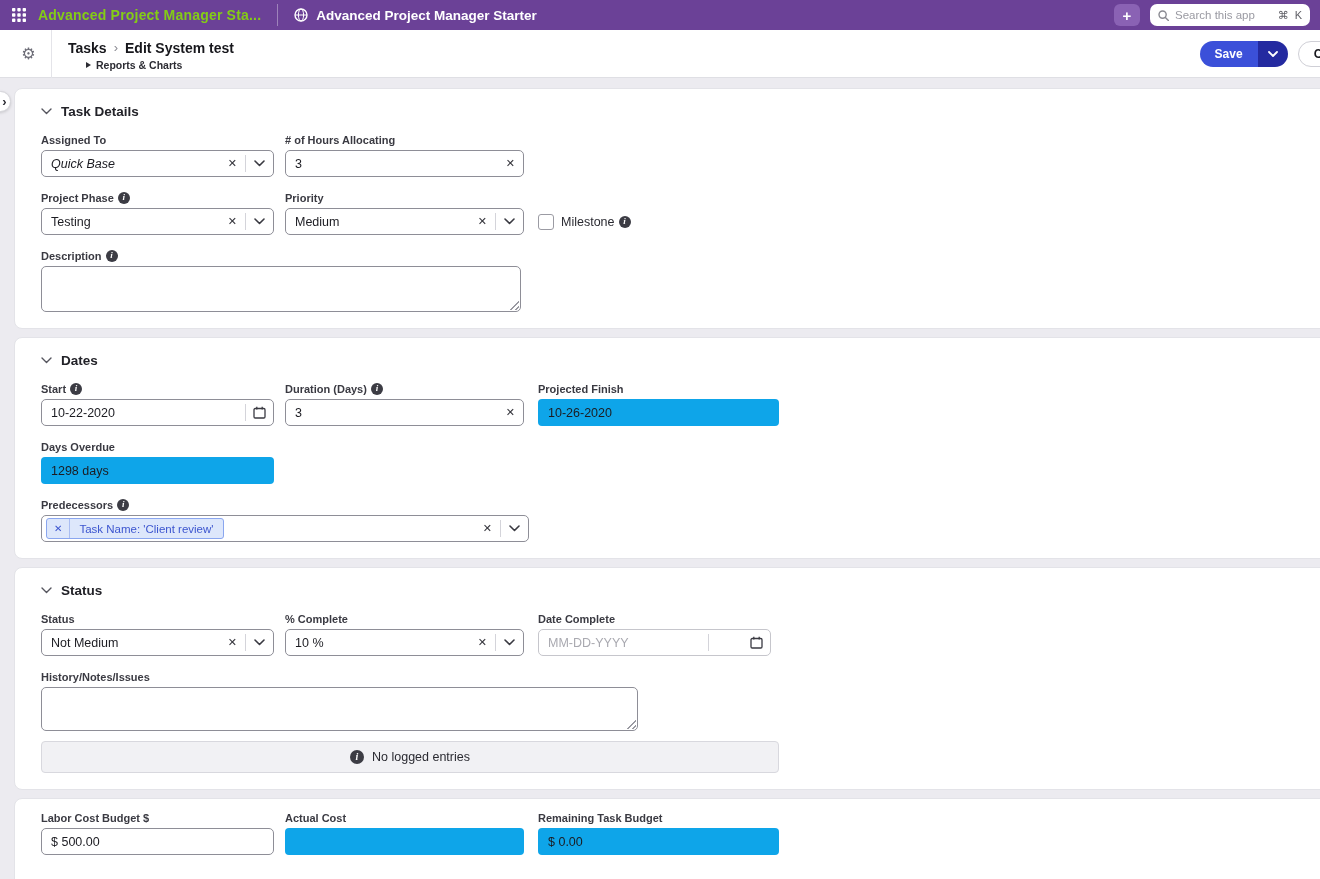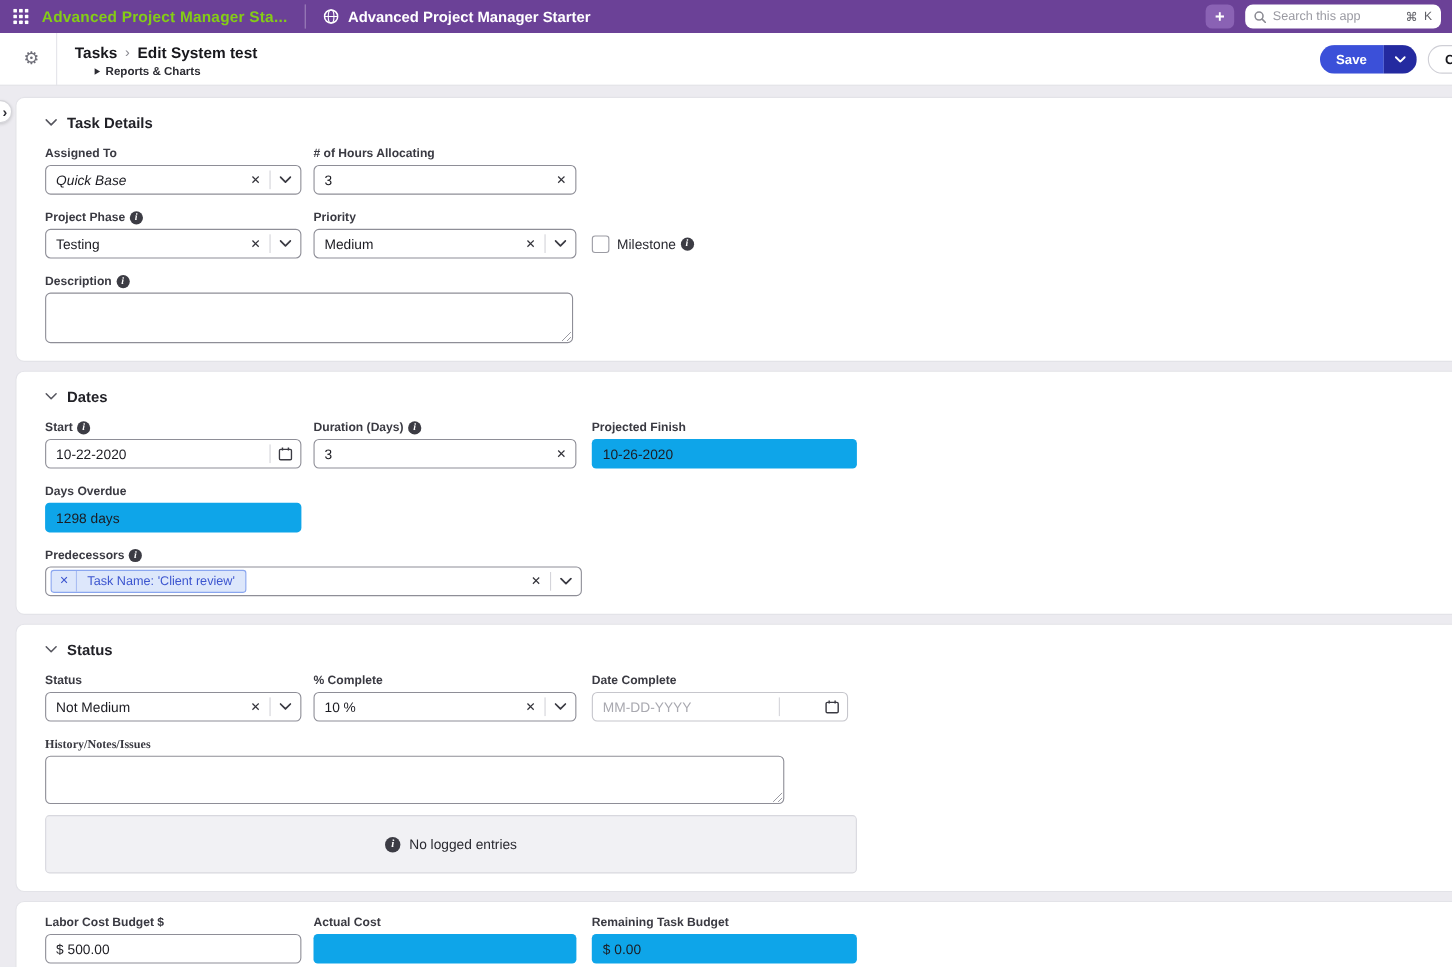--- a/index.html
+++ b/index.html
@@ -10,21 +10,21 @@
   .topbar { height:30px; background:#6b4197; display:flex; align-items:center; padding:0 10px 0 12px; }
   .topbar-left { display:flex; align-items:center; flex:1; min-width:0; }
   .grid-icon { width:14px; height:14px; margin-right:12px; flex:none; }
   .tb-title { color:#84cc16; font-size:14px; font-weight:700; letter-spacing:.2px; white-space:nowrap; }
   .tb-divider { width:1px; height:22px; background:rgba(255,255,255,.35); margin:0 16px; }
   .app-icon { width:14px; height:14px; margin-right:8px; flex:none; }
   .tb-title2 { color:#fff; font-size:13.5px; font-weight:700; white-space:nowrap; }
   .topbar-right { display:flex; align-items:center; gap:10px; }
   .plus-btn { width:26px; height:22px; background:#8a62b4; border-radius:6px; color:#fff;
     font-size:15px; font-weight:700; display:flex; align-items:center; justify-content:center; cursor:pointer; }
-  .searchbox { width:178px; height:22px; background:#fff; border-radius:7px; display:flex;
+  .searchbox { width:160px; height:22px; background:#fff; border-radius:7px; display:flex;
     align-items:center; padding:0 8px; gap:6px; }
   .search-ph { flex:1; font-size:11.5px; color:#9a9aa2; white-space:nowrap; overflow:hidden; }
   .kbd { font-size:11px; color:#5f5f66; }
 
   
   .pagehead { height:48px; background:#fff; border-bottom:1px solid #dfdfe4; display:flex;
     align-items:center; padding-left:20px; position:relative; }
   .gear { width:17px; height:17px; color:#6e6e78; font-size:16px; line-height:17px; text-align:center; cursor:pointer; }
   .ph-divider { width:1px; height:48px; background:#e4e4e9; margin:0 0 0 14px; }
   .crumb-block { margin-left:16px; padding-top:3px; }
@@ -87,21 +87,21 @@
     background:
       linear-gradient(135deg, transparent 0 55%, #9a9aa2 55% 63%, transparent 63% 78%, #9a9aa2 78% 86%, transparent 86%); }
   .checkbox-row { display:flex; align-items:center; gap:7px; margin-left:14px; padding-top:17px; }
   .checkbox { width:16px; height:16px; border:1.5px solid #9b9ba3; border-radius:3px; background:#fff; cursor:pointer; flex:none; }
   .cb-label { font-size:12.5px; color:#2a2a31; display:flex; align-items:center; gap:4px; }
   .chip { display:inline-flex; align-items:center; height:21px; background:#dde7fb;
     border:1px solid #8aa6ef; border-radius:3px; overflow:hidden; }
   .chip-x { font-size:10px; font-weight:700; color:#3c55cf; padding:0 7px; cursor:pointer; }
   .chip-div { width:1px; align-self:stretch; background:#a9bdf2; }
   .chip-txt { font-size:11.5px; color:#3c55cf; padding:0 9px; white-space:nowrap; }
-  .empty-log { width:738px; height:53px; background:#f1f1f4; border:1px solid #d8d8de; border-radius:4px;
+  .empty-log { width:738px; height:32px; background:#f1f1f4; border:1px solid #d8d8de; border-radius:4px;
     display:flex; align-items:center; justify-content:center; gap:8px; }
   .empty-log .info { width:14px; height:14px; }
   .empty-log .info::before { font-size:10px; }
   .empty-log-txt { font-size:12.5px; color:#2a2a31; }
   .mb10 { margin-bottom:10px; }
 </style>
 </head>
 <body>
 
 <div class="topbar">
@@ -370,21 +370,21 @@
               <svg width="13" height="13" viewBox="0 0 13 13">
                 <rect x="1" y="2.5" width="11" height="9.5" rx="1.2" fill="none" stroke="#3a3a42" stroke-width="1.3"></rect>
                 <line x1="3.8" y1="0.8" x2="3.8" y2="3.6" stroke="#3a3a42" stroke-width="1.3"></line>
                 <line x1="9.2" y1="0.8" x2="9.2" y2="3.6" stroke="#3a3a42" stroke-width="1.3"></line>
               </svg>
             </span>
         </div>
       </div>
     </div>
 
-    <div class="fld mb10" style="width:672px;font-family:Liberation Serif, serif;">
+    <div class="fld mb10" style="width:597px;">
       <span class="lbl">History/Notes/Issues</span>
       <div class="ta-wrap">
         <div class="ta" style="height:44px;"></div>
         <span class="resize-grip"></span>
       </div>
     </div>
 
     <div class="empty-log">
       <span class="info"></span>
       <span class="empty-log-txt">No logged entries</span>

